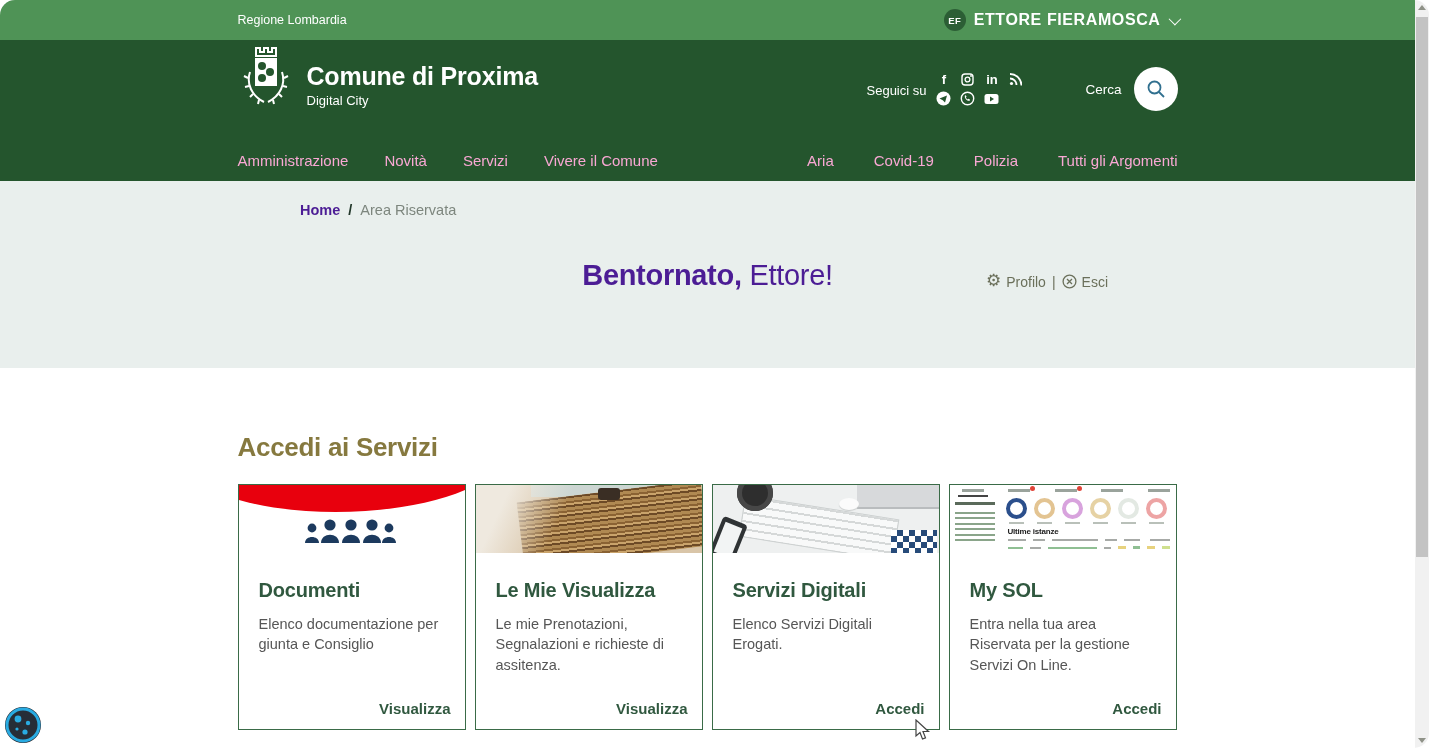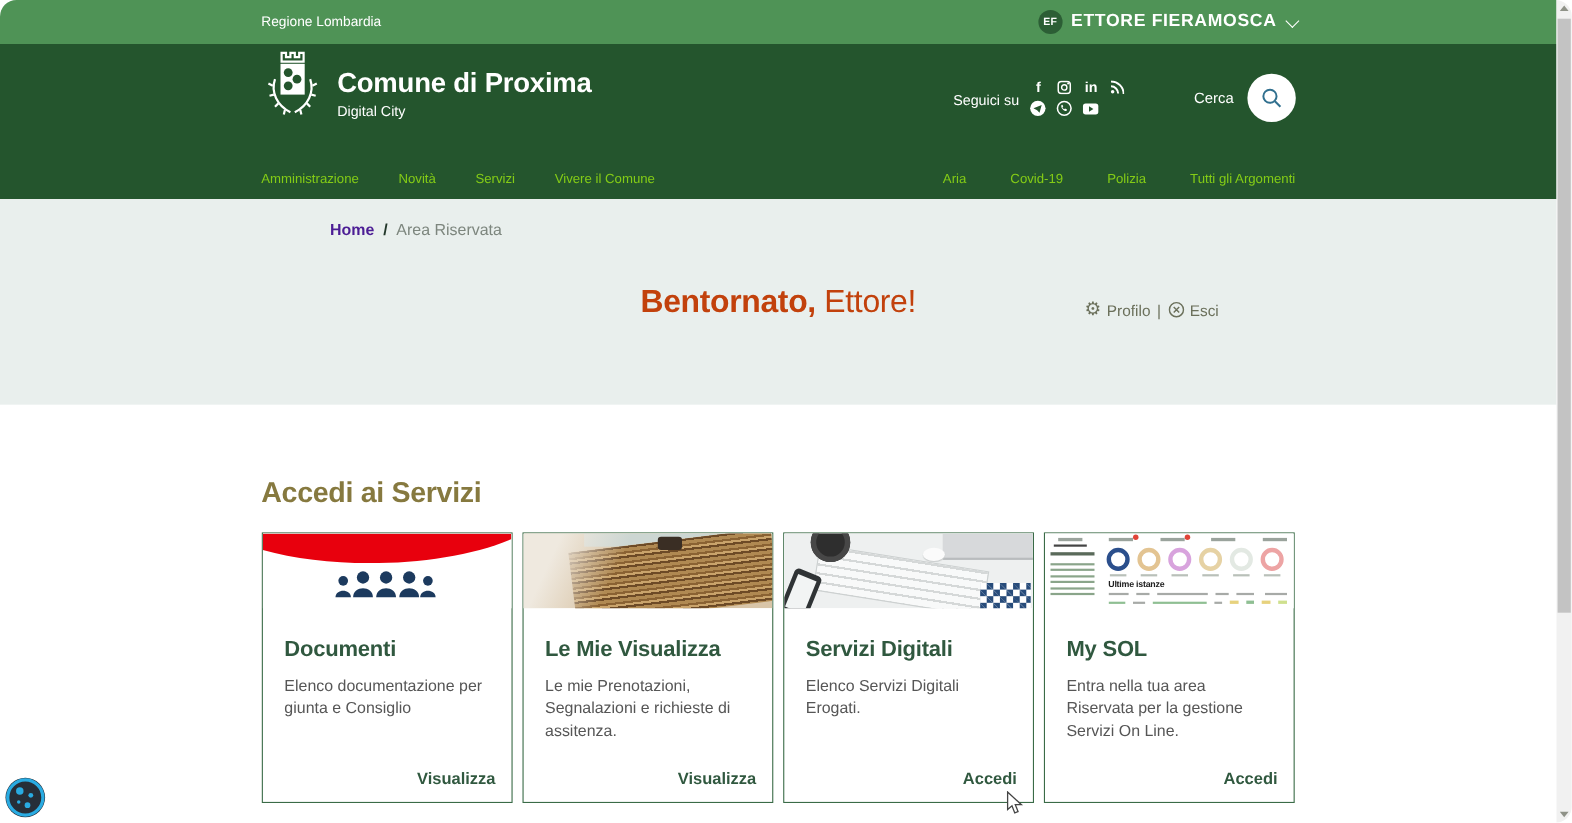--- a/index.html
+++ b/index.html
@@ -27,29 +27,29 @@
   .follow-label { font-size:13px; margin-right:10px; position:relative; top:1px; }
   .social { display:flex; flex-direction:column; gap:4px; }
   .social-row { display:flex; gap:9px; align-items:center; height:15px; }
   .sic { display:inline-flex; align-items:center; justify-content:center; width:15px; height:15px; color:#fff;
          font-weight:bold; font-size:13px; cursor:pointer; }
   .search-label { font-size:13.5px; margin:0 12px 0 62px;text-align:center; }
   .search-btn { width:44px; height:44px; border-radius:50%; background:#fff; border:none; display:flex; align-items:center; justify-content:center; cursor:pointer; }
 
   .nav { position:absolute; left:0; bottom:12px; width:100%; display:flex; justify-content:space-between; }
   .nav-list { display:flex; gap:38px; list-style:none; margin:0; padding:0; }
-  .nav-item { color:#84cc16; font-size:12px; cursor:pointer; white-space:nowrap; }
+  .nav-item { color:#f9a8d4; font-size:15px; cursor:pointer; white-space:nowrap; }
 
   
   .hero { position:absolute; top:181px; left:0; width:1415px; height:187px; background:#e9efed; }
   .breadcrumb { position:absolute; left:300px; top:21px; font-size:14.5px; display:flex; gap:8px; align-items:center; }
   .bc-home { color:#4c1d95; font-weight:bold; cursor:pointer; }
   .bc-sep { color:#22372a; font-weight:bold; }
   .bc-current { color:#7d867e; }
-  .welcome-title { position:absolute; top:78px; left:0; width:100%; text-align:center; font-size:29px; color:#c2410c; letter-spacing:-.3px; }
+  .welcome-title { position:absolute; top:78px; left:0; width:100%; text-align:center; font-size:29px; color:#4c1d95; letter-spacing:-.3px; }
   .welcome-title .w-bold { font-weight:bold; }
   .welcome-title .w-name { font-weight:normal; }
   .account-links { position:absolute; right:307px; top:92px; display:flex; align-items:center; gap:6px; color:#6b705b; font-size:14px; }
   .account-links .al { cursor:pointer; display:flex; align-items:center; gap:5px; }
   .gear-glyph { font-size:17px; line-height:1; position:relative; top:-1px; }
 
   
   .main { position:absolute; top:368px; left:0; width:1415px; height:380px; background:#fff; }
   .main-inner { width:940px; margin:12px auto; position:relative; height:100%; }
   .services-heading { position:absolute; left:0; top:52px; margin:0; font-size:26px; color:#86793f; letter-spacing:-.3px; }

